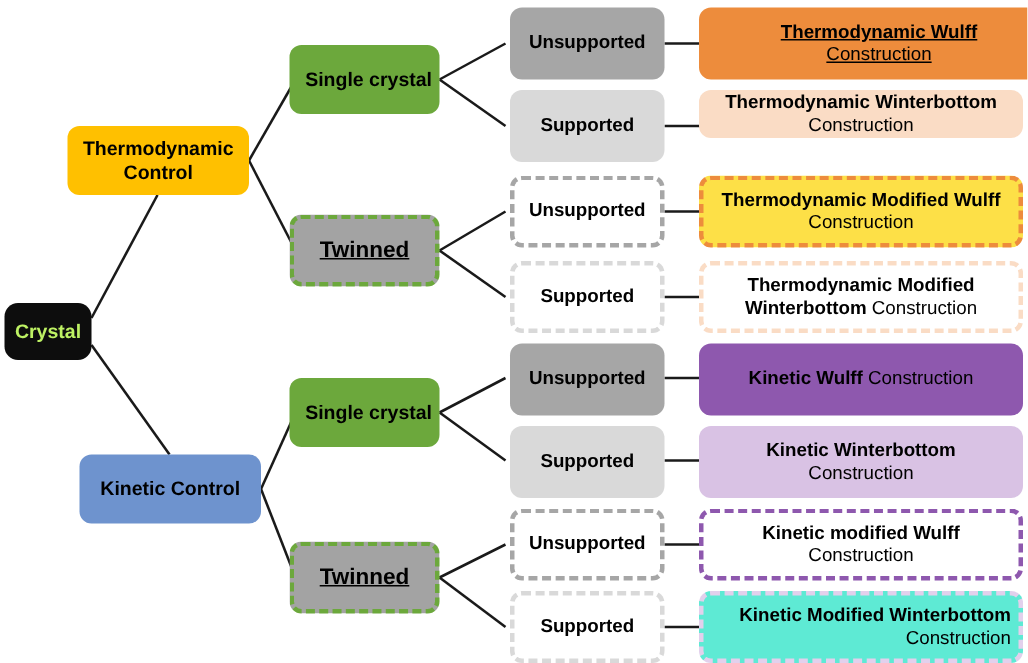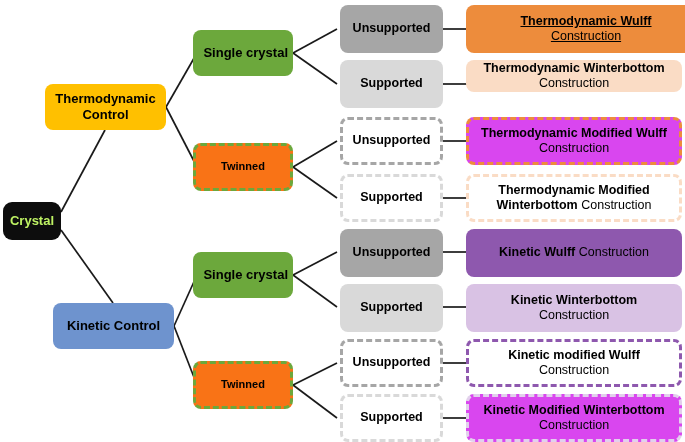--- a/index.html
+++ b/index.html
@@ -15,37 +15,37 @@
 
   
   .n-crystal{left:3px;top:202px;width:58px;height:38px;background:#0d0d0d;color:#bef264;
              font-weight:bold;font-size:13px;border-radius:9px;}
   .n-thermo{left:45px;top:84px;width:121px;height:46px;background:#FFC000;font-weight:bold;
             font-size:13px;}
   .n-kinetic{left:53px;top:303px;width:121px;height:46px;background:#6E93CE;font-weight:bold;
              font-size:13px;}
 
   .n-green{background:#6CA83C;font-weight:bold;font-size:13px;text-align:right;}
-  .n-greendash{background:#f97316;border:3px dashed #6CA83C;font-weight:bold;font-size:11px;}
+  .n-greendash{background:#a3a3a3;border:3px dashed #6CA83C;font-weight:bold;font-size:15px;text-decoration:underline;}
 
   
   .n-unsup{background:#A6A6A6;font-weight:bold;font-size:12.5px;}
   .n-sup{background:#D9D9D9;font-weight:bold;font-size:12.5px;}
   .n-unsup-d{background:#ffffff;border:3px dashed #A6A6A6;font-weight:bold;font-size:12.5px;}
   .n-sup-d{background:#ffffff;border:3px dashed #D9D9D9;font-weight:bold;font-size:12.5px;}
 
   
   .n-orange{background:#ED8C3C;}
   .n-orange-l{background:#FADCC5;}
-  .n-orange-d{background:#d946ef;border:3px dashed #ED8C3C;}
+  .n-orange-d{background:#fde047;border:3px dashed #ED8C3C;}
   .n-orange-ld{background:#ffffff;border:3px dashed #FADCC5;}
   .n-purple{background:#8E58AE;}
   .n-purple-l{background:#D9C2E4;}
   .n-purple-d{background:#ffffff;border:3px dashed #8E58AE;}
-  .n-purple-ld{background:#d946ef;border:3px dashed #E2D0EC;}
+  .n-purple-ld{background:#5eead4;border:3px dashed #E2D0EC;text-align:right;}
 </style>
 </head>
 <body>
 
 <div id="canvas">
 
   <svg id="edges" viewBox="0 0 685 442" xmlns="http://www.w3.org/2000/svg">
     <g stroke="#1a1a1a" stroke-width="1.7" fill="none">
 
       <path d="M61,212 L105,130"></path>

